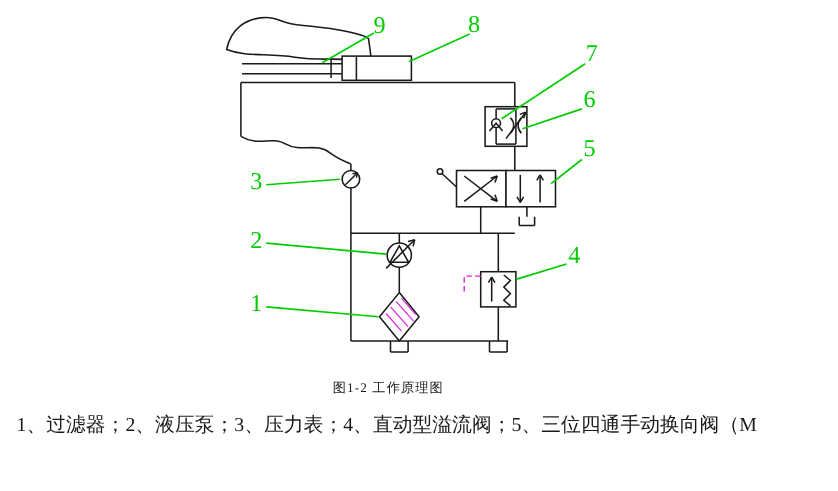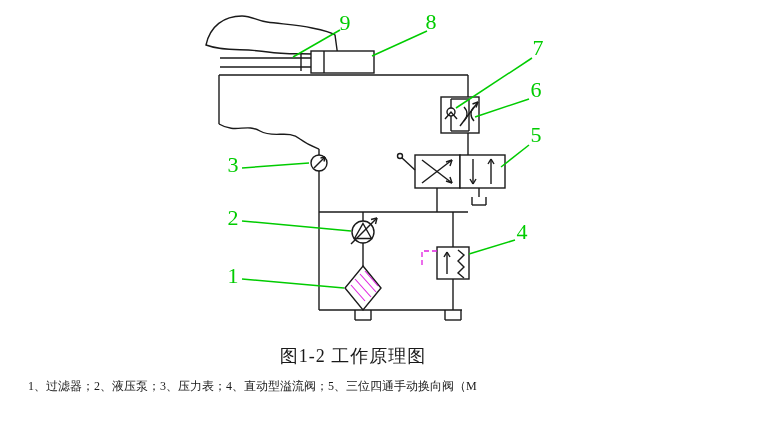--- a/index.html
+++ b/index.html
@@ -1,21 +1,21 @@
 <!DOCTYPE html>
 <html><head>
 <meta charset="utf-8">
 <style>
   html,body{margin:0;padding:0;background:#ffffff;}
   #page{position:relative;width:762px;height:446px;background:#ffffff;overflow:hidden;
         font-family:"Liberation Serif","DejaVu Serif",serif;color:#1a1a1a;}
   #schematic{position:absolute;left:0;top:0;}
   .caption{position:absolute;left:0;top:344px;width:706px;text-align:center;
-           font-size:18px;letter-spacing:1px;}
-  .legend{position:absolute;left:28px;top:372px;width:720px;font-size:12px;line-height:29px;}
+           font-size:12px;letter-spacing:1px;}
+  .legend{position:absolute;left:15px;top:372px;width:720px;font-size:18px;line-height:29px;}
   .legend div{white-space:nowrap;}
   svg text.num{font-family:"Liberation Serif","DejaVu Serif",serif;font-size:22px;}
 </style>
 </head>
 <body>
 
 <div id="page">
 
   <svg id="schematic" width="762" height="446" viewBox="0 0 762 446">
 

